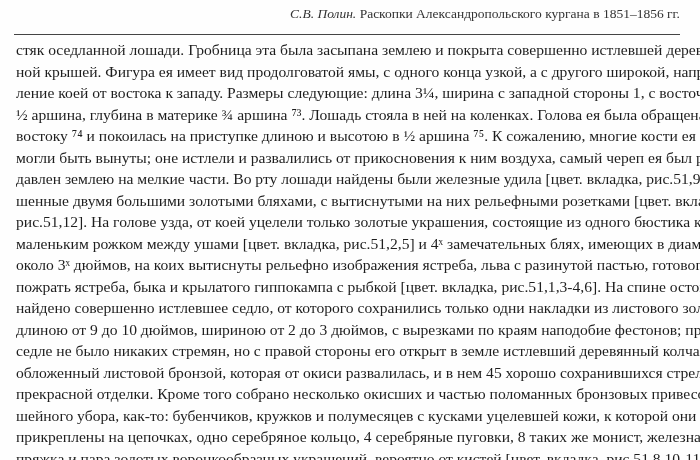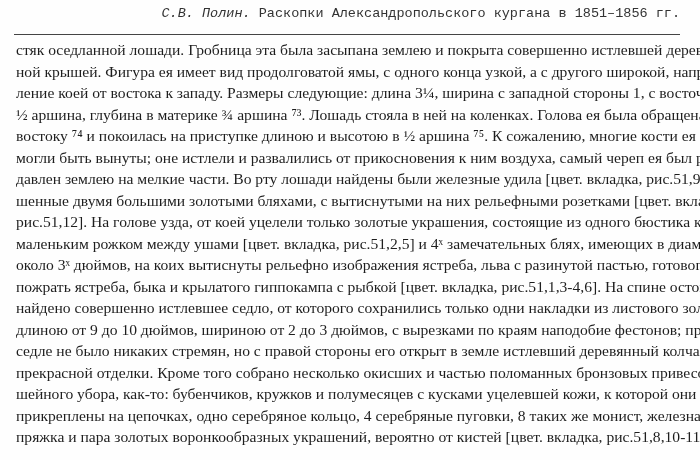--- a/index.html
+++ b/index.html
@@ -1,20 +1,20 @@
 <!DOCTYPE html>
 <html><head>
 <meta charset="utf-8">
 <style>
   html, body { margin: 0; padding: 0; background: #ffffff; }
   body { width: 700px; height: 460px; overflow: hidden; position: relative; }
   .page { position: absolute; left: 0; top: 0; width: 700px; height: 460px; background: #fefefe; }
   .running-header {
     position: absolute; right: 20px; top: 6px;
-    font-family: Liberation Mono, monospace; font-size: 13.5px; color: #333;
+    font-family: Liberation Serif, serif; font-size: 13.5px; color: #333;
     white-space: nowrap;
   }
   .running-header .author { font-style: italic; }
   .header-rule {
     position: absolute; left: 14px; top: 34px; width: 666px; height: 0;
     border-top: 1px solid #444;
   }
   .body-text {
     position: absolute; left: 16px; top: 39px; width: 666px;
     font-family: "Liberation Serif", serif; font-size: 15.6px; line-height: 21.5px;
@@ -40,19 +40,20 @@
     <span class="line">могли быть вынуты; оне истлели и развалились от прикосновения к ним воздуха, самый череп ея был раз-</span>
     <span class="line">давлен землею на мелкие части. Во рту лошади найдены были железные удила [цвет. вкладка, рис.51,9], укра-</span>
     <span class="line">шенные двумя большими золотыми бляхами, с вытиснутыми на них рельефными розетками [цвет. вкладка,</span>
     <span class="line">рис.51,12]. На голове узда, от коей уцелели только золотые украшения, состоящие из одного бюстика коня с</span>
     <span class="line">маленьким рожком между ушами [цвет. вкладка, рис.51,2,5] и 4ˣ замечательных блях, имеющих в диаметре</span>
     <span class="line">около 3ˣ дюймов, на коих вытиснуты рельефно изображения ястреба, льва с разинутой пастью, готового</span>
     <span class="line">пожрать ястреба, быка и крылатого гиппокампа с рыбкой [цвет. вкладка, рис.51,1,3-4,6]. На спине остова</span>
     <span class="line">найдено совершенно истлевшее седло, от которого сохранились только одни накладки из листового золота</span>
     <span class="line">длиною от 9 до 10 дюймов, шириною от 2 до 3 дюймов, с вырезками по краям наподобие фестонов; при</span>
     <span class="line">седле не было никаких стремян, но с правой стороны его открыт в земле истлевший деревянный колчан,</span>
+    <span class="line">обложенный листовой бронзой, которая от окиси развалилась, и в нем 45 хорошо сохранившихся стрел</span>
     <span class="line">прекрасной отделки. Кроме того собрано несколько окисших и частью поломанных бронзовых привесок от</span>
     <span class="line">шейного убора, как-то: бубенчиков, кружков и полумесяцев с кусками уцелевшей кожи, к которой они были</span>
     <span class="line">прикреплены на цепочках, одно серебряное кольцо, 4 серебряные пуговки, 8 таких же монист, железная</span>
     <span class="line">пряжка и пара золотых воронкообразных украшений, вероятно от кистей [цвет. вкладка, рис.51,8,10-11]. Из</span>
 
   </div>
 </div>
 
 </body></html>

